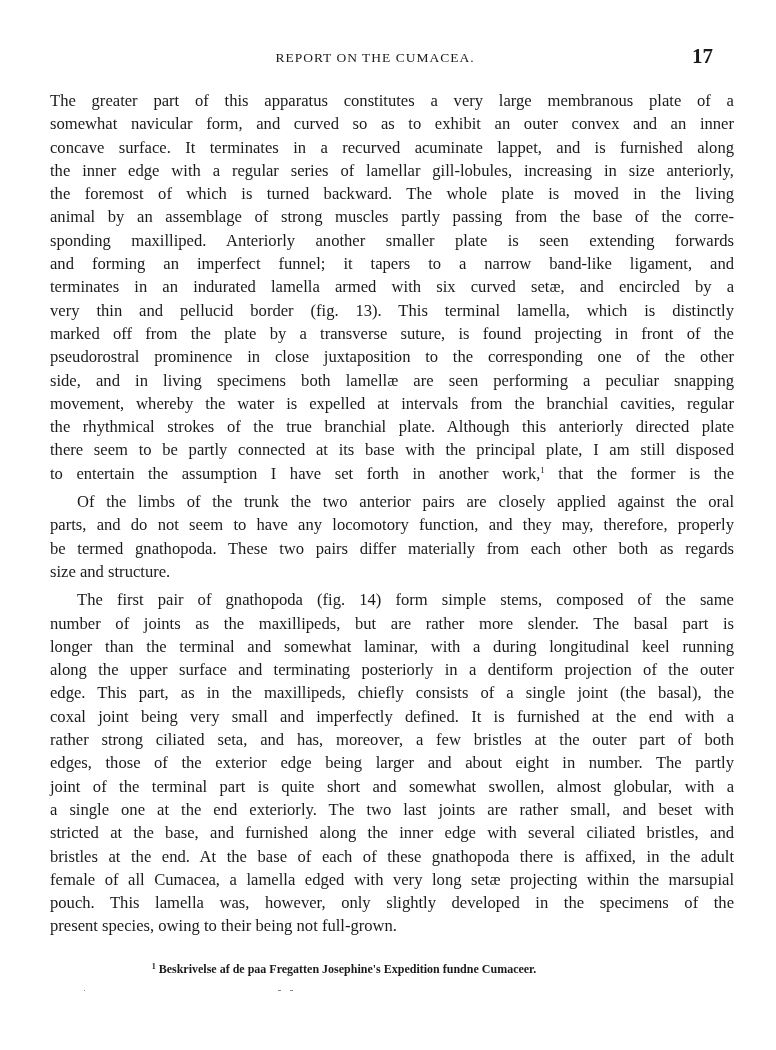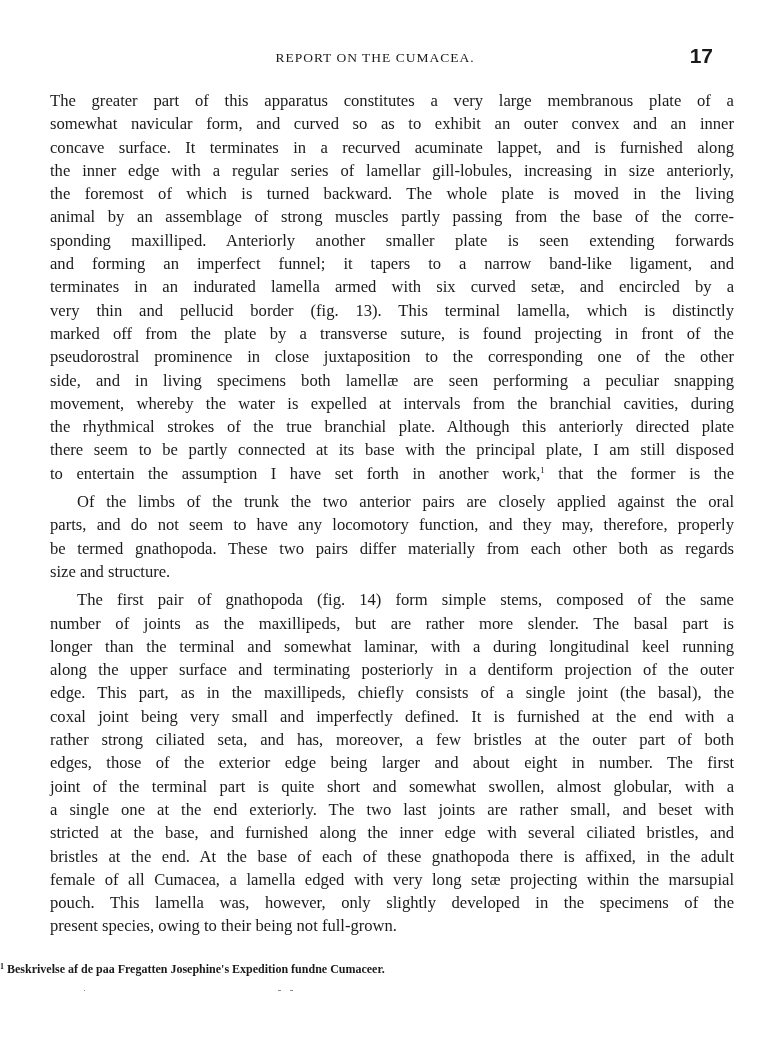--- a/index.html
+++ b/index.html
@@ -1,26 +1,26 @@
 <!DOCTYPE html>
 <html><head>
 <meta charset="utf-8">
 <style>
   html, body { margin: 0; padding: 0; background: #ffffff; }
   body { width: 776px; height: 1050px; position: relative; overflow: hidden; color: #1a1a1a; font-family: "DejaVu Serif", "Liberation Serif", serif; }
   .header { position: absolute; top: 44px; left: 37px; width: 676px; height: 30px; }
   .running-title { position: absolute; left: 0; right: 0; top: 6px; text-align: center; font-size: 13.5px; letter-spacing: 1px; font-family: "Liberation Serif", serif; }
-  .page-number { position: absolute; right: 0; top: 0; font-size: 21px; font-weight: bold; font-family: Liberation Sans, sans-serif; }
+  .page-number { position: absolute; right: 0; top: 0; font-size: 21px; font-weight: bold; font-family: Liberation Serif, serif; }
   .body-text { position: absolute; top: 89px; left: 50px; width: 684px; font-family: "Liberation Serif", serif; font-size: 16.6px; line-height: 23.3px; text-align: justify; }
   .line { display: block; height: 23.3px; white-space: nowrap; text-align: justify; text-align-last: justify; }
   .line.last { text-align-last: left; }
   .line.indent { padding-left: 27px; }
   .para-gap { height: 5px; }
   sup { font-size: 9px; line-height: 0; vertical-align: 6px; }
-  .footnote { position: absolute; top: 962px; left: 0; width: 688px; text-align: left; font-family: "Liberation Serif", serif; font-size: 12px; font-weight: bold; }
+  .footnote { position: absolute; top: 962px; left: 0; width: 688px; text-align: center; font-family: "Liberation Serif", serif; font-size: 12px; font-weight: bold; }
   .footnote sup { font-size: 8px; vertical-align: 4px; }
   .dust { position: absolute; background: #888; width: 1px; height: 1px; }
 </style>
 </head>
 <body>
 
 <div class="header">
   <div class="running-title">REPORT ON THE CUMACEA.</div>
   <div class="page-number">17</div>
 </div>
@@ -33,42 +33,42 @@
       <span class="line">the inner edge with a regular series of lamellar gill-lobules, increasing in size anteriorly,</span>
       <span class="line">the foremost of which is turned backward.  The whole plate is moved in the living</span>
       <span class="line">animal by an assemblage of strong muscles partly passing from the base of the corre-</span>
       <span class="line">sponding maxilliped.  Anteriorly another smaller plate is seen extending forwards</span>
       <span class="line">and forming an imperfect funnel; it tapers to a narrow band-like ligament, and</span>
       <span class="line">terminates in an indurated lamella armed with six curved setæ, and encircled by a</span>
       <span class="line">very thin and pellucid border (fig. 13).  This terminal lamella, which is distinctly</span>
       <span class="line">marked off from the plate by a transverse suture, is found projecting in front of the</span>
       <span class="line">pseudorostral prominence in close juxtaposition to the corresponding one of the other</span>
       <span class="line">side, and in living specimens both lamellæ are seen performing a peculiar snapping</span>
-      <span class="line">movement, whereby the water is expelled at intervals from the branchial cavities, during</span>
+      <span class="line">movement, whereby the water is expelled at intervals from the branchial cavities, regular</span>
       <span class="line">the rhythmical strokes of the true branchial plate.  Although this anteriorly directed plate</span>
       <span class="line">there seem to be partly connected at its base with the principal plate, I am still disposed</span>
       <span class="line">to entertain the assumption I have set forth in another work,<sup>1</sup> that the former is the</span>
     </div>
     <div class="para-gap"></div>
     <div>
       <span class="line indent">Of the limbs of the trunk the two anterior pairs are closely applied against the oral</span>
       <span class="line">parts, and do not seem to have any locomotory function, and they may, therefore, properly</span>
       <span class="line">be termed gnathopoda.  These two pairs differ materially from each other both as regards</span>
       <span class="line last">size and structure.</span>
     </div>
     <div class="para-gap"></div>
     <div>
       <span class="line indent">The first pair of gnathopoda (fig. 14) form simple stems, composed of the same</span>
       <span class="line">number of joints as the maxillipeds, but are rather more slender.  The basal part is</span>
       <span class="line">longer than the terminal and somewhat laminar, with a during longitudinal keel running</span>
       <span class="line">along the upper surface and terminating posteriorly in a dentiform projection of the outer</span>
       <span class="line">edge.  This part, as in the maxillipeds, chiefly consists of a single joint (the basal), the</span>
       <span class="line">coxal joint being very small and imperfectly defined.  It is furnished at the end with a</span>
       <span class="line">rather strong ciliated seta, and has, moreover, a few bristles at the outer part of both</span>
-      <span class="line">edges, those of the exterior edge being larger and about eight in number.  The first</span>
+      <span class="line">edges, those of the exterior edge being larger and about eight in number.  The partly</span>
       <span class="line">joint of the terminal part is quite short and somewhat swollen, almost globular, with a</span>
       <span class="line">a single one at the end exteriorly.  The two last joints are rather small, and beset with</span>
       <span class="line">stricted at the base, and furnished along the inner edge with several ciliated bristles, and</span>
       <span class="line">bristles at the end.  At the base of each of these gnathopoda there is affixed, in the adult</span>
       <span class="line">female of all Cumacea, a lamella edged with very long setæ projecting within the marsupial</span>
       <span class="line">pouch.  This lamella was, however, only slightly developed in the specimens of the</span>
       <span class="line last">present species, owing to their being not full-grown.</span>
     </div>
   </div>
 

